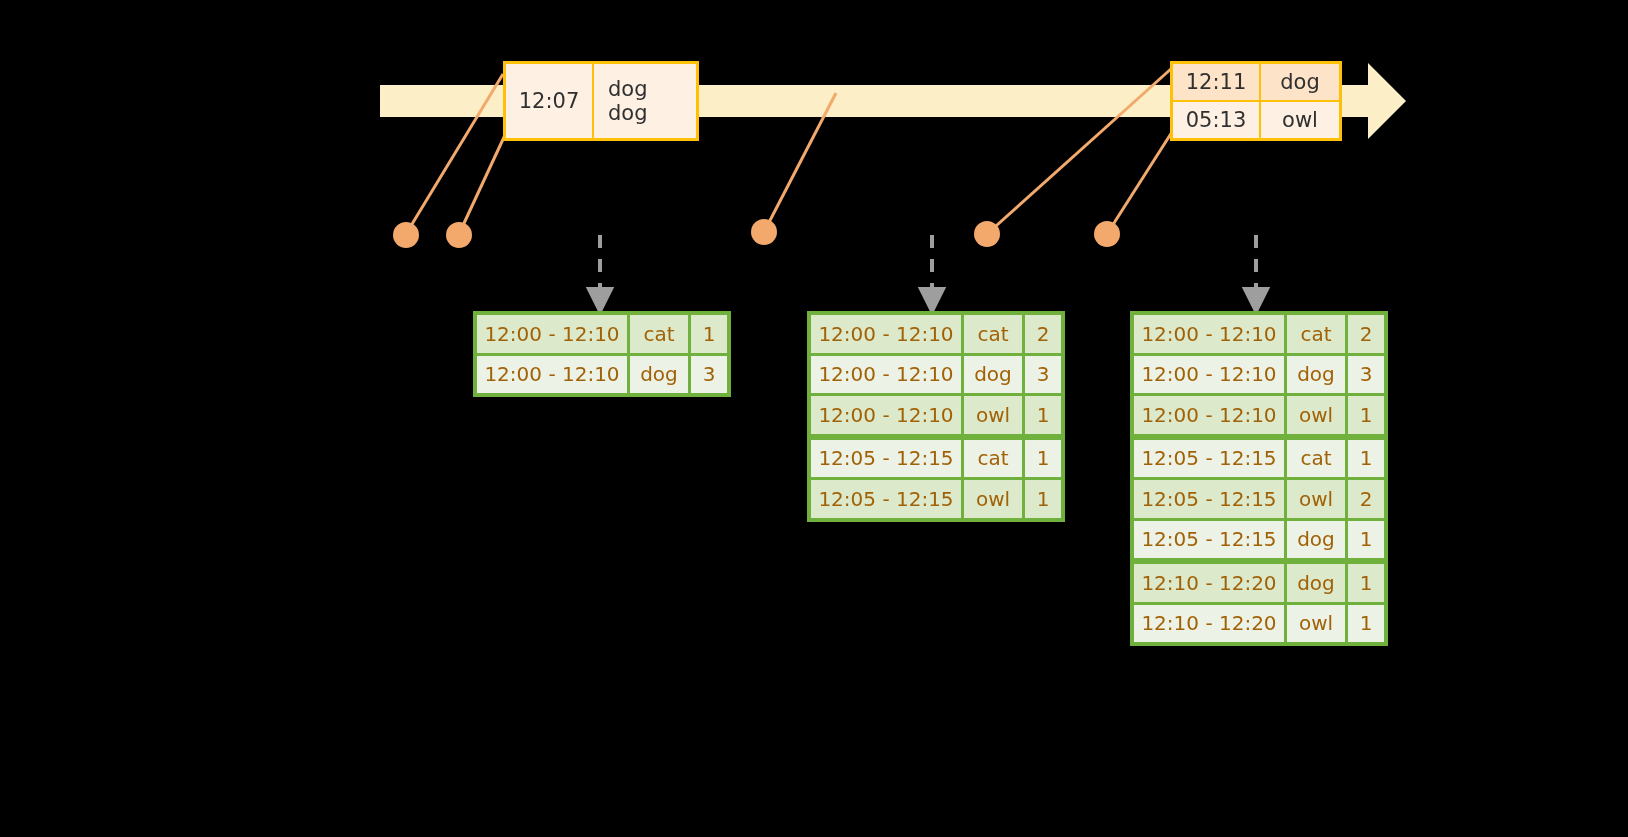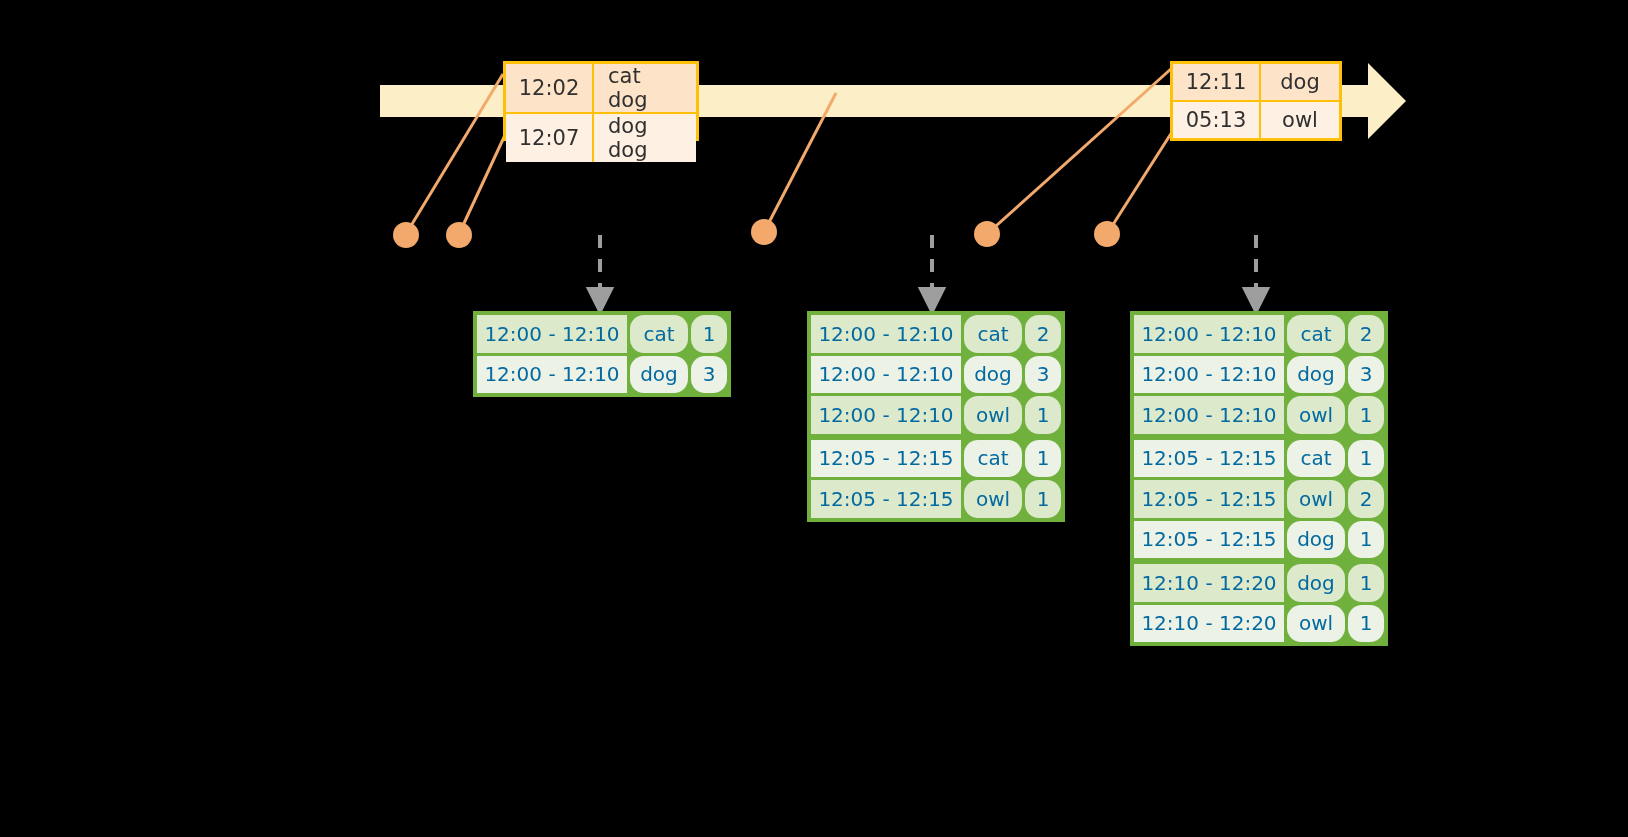--- a/index.html
+++ b/index.html
@@ -17,27 +17,27 @@
        border-right:2px solid #FFC107;font-size:21px;color:#303030;}
   .evt .c-val{flex:1;display:flex;align-items:center;justify-content:center;
        font-size:21px;color:#303030;padding:0 14px;}
   .evt .row.odd .c-time,.evt .row.odd .c-val{background:#FDE3C8;}
   .evt .row.even .c-time,.evt .row.even .c-val{background:#FEF1E4;}
 
   
   .rtable{position:absolute;border:4px solid #6FB13C;box-sizing:border-box;
           background:#6FB13C;z-index:5;}
   .rtable .r{display:flex;height:37.5px;}
-  .rtable .r .cell{display:flex;align-items:center;font-size:20px;color:#0369a1;}
+  .rtable .r .cell{display:flex;align-items:center;font-size:20px;color:#a16207;}
   .rtable .r .c-win{width:150px;justify-content:center;}
   .rtable .r .c-key{width:58px;justify-content:center;}
   .rtable .r .c-cnt{width:36px;justify-content:center;}
   .rtable .r.a .cell{background:#DCE9CB;}
   .rtable .r.b .cell{background:#EDF2E6;}
-  .rtable .r .cell + .cell{margin-left:3px;border-radius:14px;}
+  .rtable .r .cell + .cell{margin-left:3px;}
   .rtable .r + .r{margin-top:3px;}
   .rtable .r.grp{margin-top:6px;}
 </style>
 </head>
 <body>
 
 <div class="stage">
 
   <svg class="layer">
 
@@ -72,24 +72,20 @@
         <polygon points="921,289 943,289 932,311"></polygon>
       </g>
       <g>
         <line x1="1256" y1="235" x2="1256" y2="290" stroke-dasharray="13,11"></line>
         <polygon points="1245,289 1267,289 1256,311"></polygon>
       </g>
     </g>
   </svg>
 
   <div class="evt" style="left:503px;top:61px;width:196px;height:80px;">
-    <div class="row odd">
-      <div class="c-time">12:02</div>
-      <div class="c-val">cat dog</div>
-    </div>
     <div class="row even">
       <div class="c-time">12:07</div>
       <div class="c-val">dog dog</div>
     </div>
   </div>
 
 
   <div class="evt" style="left:1170px;top:61px;width:172px;height:80px;">
     <div class="row odd">
       <div class="c-time">12:11</div>

